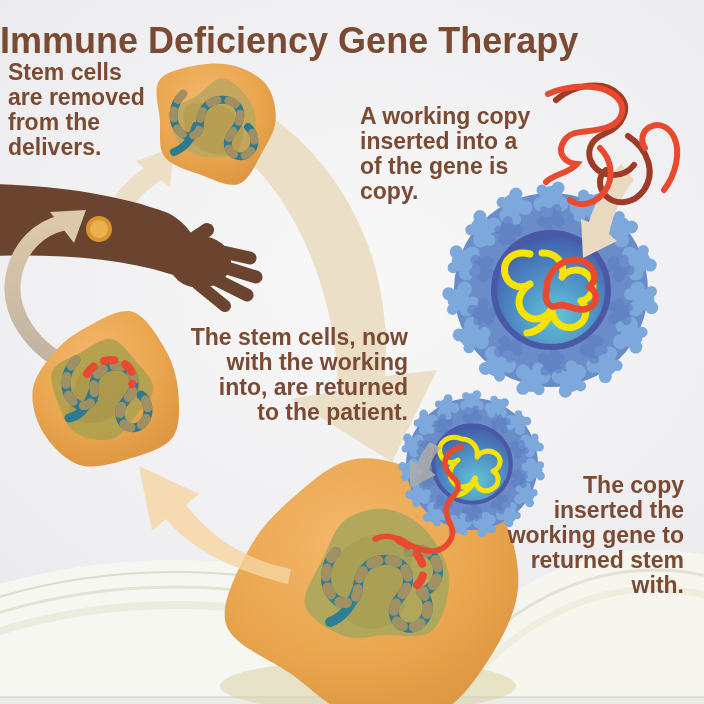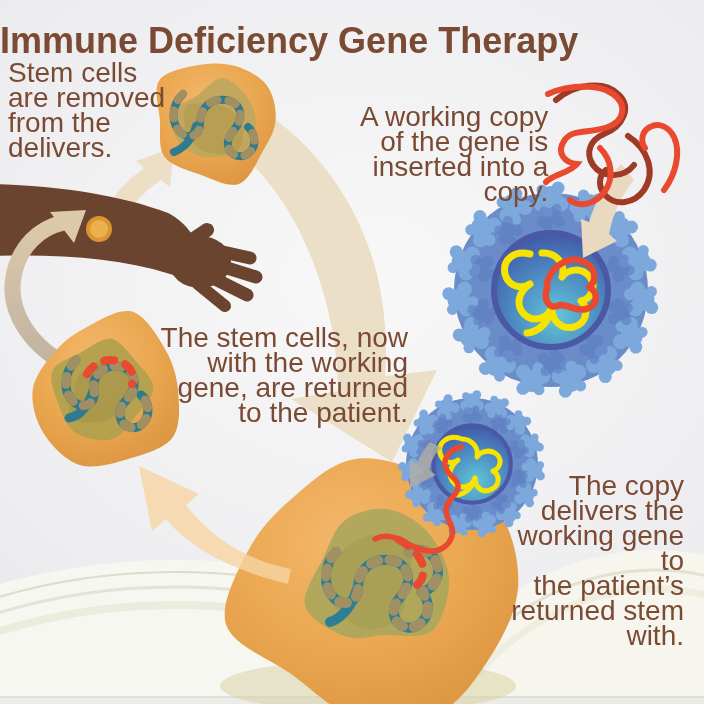--- a/index.html
+++ b/index.html
@@ -2,21 +2,21 @@
 <html><head>
 <meta charset="utf-8">
 <style>
   html,body{margin:0;padding:0;background:#fff;}
   .stage{position:relative;width:704px;height:704px;overflow:hidden;
          background:radial-gradient(140% 115% at 52% 40%, #f8f8f9 0%, #ededef 46%, #d7d7d9 100%);
          font-family:"Liberation Sans", sans-serif;}
   .stage svg{position:absolute;left:0;top:0;}
   .title{position:absolute;top:20px;left:0;width:100%;
          font-size:36px;font-weight:bold;color:#7b4a33;}
-  .step{position:absolute;font-size:28px;line-height:25px;font-weight:normal;color:#7b4a33;}
+  .step{position:absolute;font-size:23px;line-height:25px;font-weight:bold;color:#7b4a33;}
   .twist{stroke:#b4935a;stroke-dasharray:8 11;opacity:.85;}
   .dna,.twist,.gene,.genome{fill:none;stroke-linecap:round;stroke-linejoin:round;}
 </style>
 </head>
 <body>
 
 <div class="stage">
 
 <svg id="art" width="704" height="704" viewBox="0 0 704 704">
   <defs>
@@ -290,36 +290,35 @@
 
 <div class="title">Immune Deficiency Gene Therapy</div>
 
 <div class="step" style="left:8px;top:60px;text-align:left">
   <div>Stem cells</div>
   <div>are removed</div>
   <div>from the</div>
   <div>delivers.</div>
 </div>
 
-<div class="step" style="left:360px;top:104px;text-align:right">
+<div class="step" style="left:360px;top:104px;text-align:left">
   <div>A working copy</div>
+  <div>inserted into a</div>
   <div>of the gene is</div>
-  <div>inserted into a</div>
   <div>copy.</div>
 </div>
 
 <div class="step" style="left:148px;top:325px;width:260px;text-align:right">
   <div>The stem cells, now</div>
   <div>with the working</div>
-  <div>gene, are returned</div>
+  <div>into, are returned</div>
   <div>to the patient.</div>
 </div>
 
 <div class="step" style="left:490px;top:473px;width:194px;text-align:right">
   <div>The copy</div>
-  <div>delivers the</div>
+  <div>inserted the</div>
   <div>working gene to</div>
-  <div>the patient’s</div>
   <div>returned stem</div>
   <div>with.</div>
 </div>
 
 </div>
 
 </body></html>

